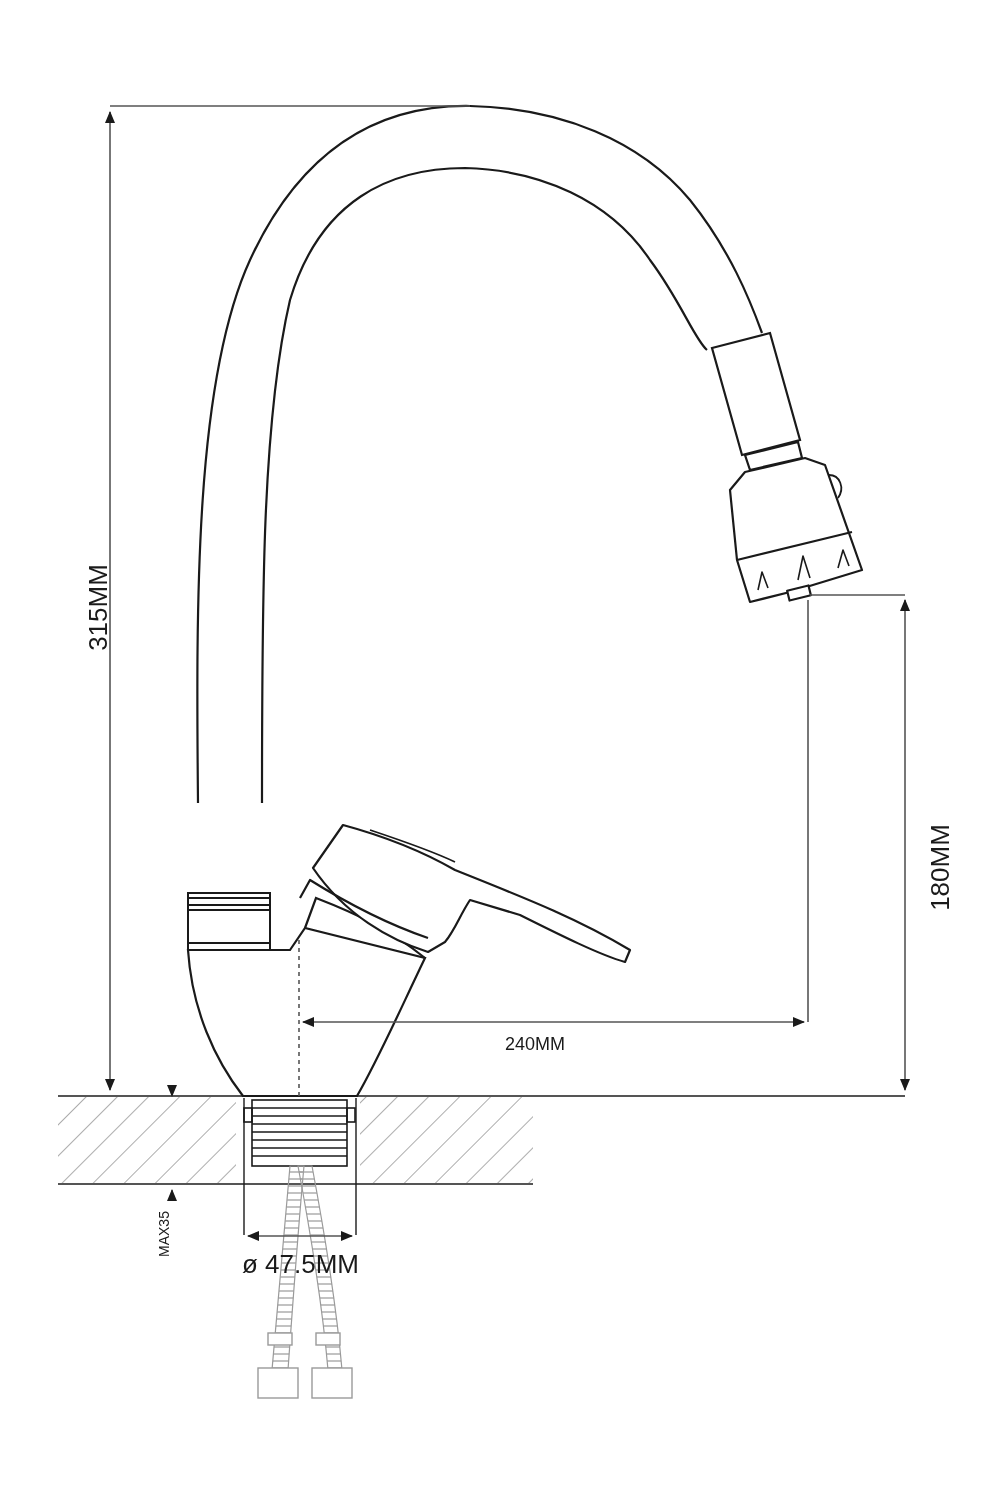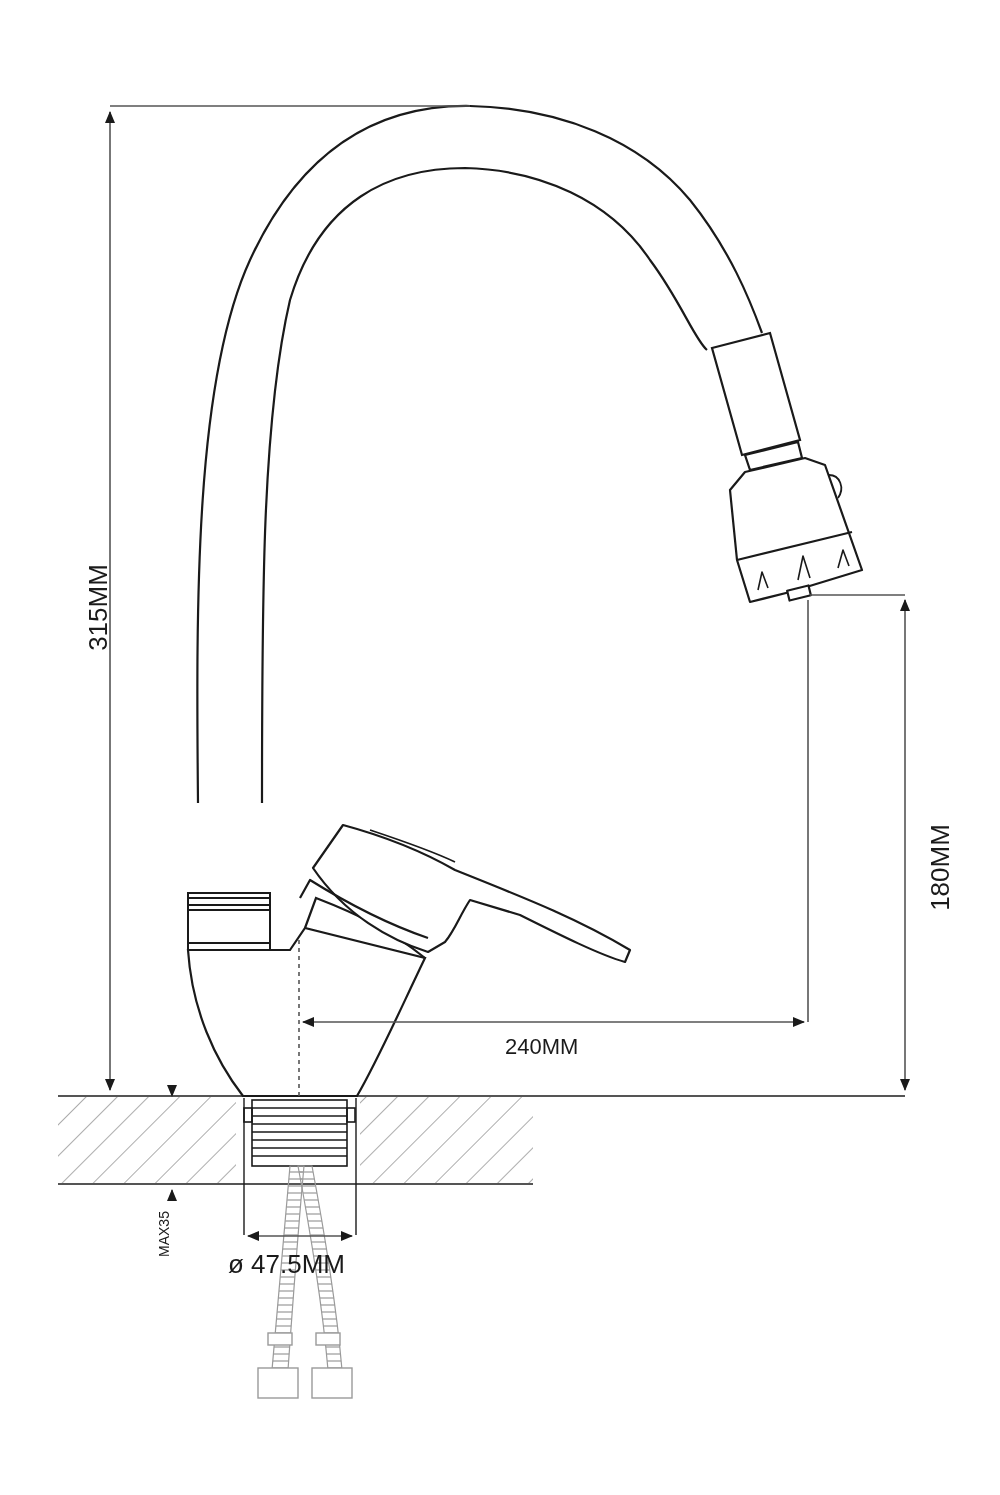--- a/index.html
+++ b/index.html
@@ -2,22 +2,22 @@
 <html><head>
   <meta charset="utf-8">
   <style>
     html, body { margin: 0; padding: 0; background: #ffffff; }
     body { width: 1000px; height: 1495px; position: relative; overflow: hidden; font-family: "Liberation Sans", sans-serif; }
     #diagram { position: absolute; left: 0; top: 0; width: 1000px; height: 1495px; }
     .lbl { position: absolute; color: #1a1a1a; font-family: "Liberation Sans", sans-serif; white-space: nowrap; }
     .vert { transform: rotate(-90deg); transform-origin: center center; }
     #lbl-height { font-size: 26px; left: 38px; top: 592px; width: 120px; text-align: center; }
     #lbl-spout-height { font-size: 26px; left: 880px; top: 852px; width: 120px; text-align: center; }
-    #lbl-reach { font-size: 22px; left: 505px; top: 1034px; }
-    #lbl-diameter { font-size: 26px; left: 228px; top: 1249px; }
+    #lbl-reach { font-size: 18px; left: 505px; top: 1034px; }
+    #lbl-diameter { font-size: 26px; left: 242px; top: 1249px; }
     #lbl-max { font-size: 14px; left: 134px; top: 1226px; width: 60px; text-align: center; }
   </style>
 </head>
 <body>
 
 <svg id="diagram" viewBox="0 0 1000 1495" xmlns="http://www.w3.org/2000/svg">
   <defs>
     <pattern id="hatch" patternUnits="userSpaceOnUse" width="22" height="22" patternTransform="rotate(45)">
       <line x1="0" y1="0" x2="0" y2="22" stroke="#8a8a8a" stroke-width="1.4"></line>
     </pattern>

